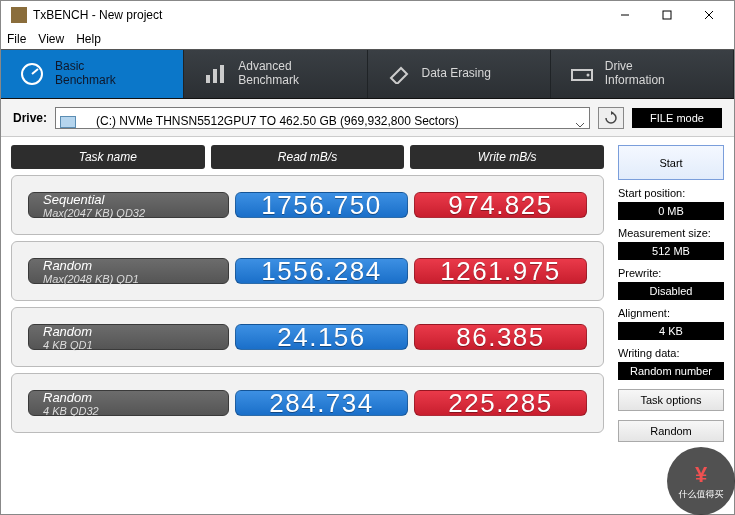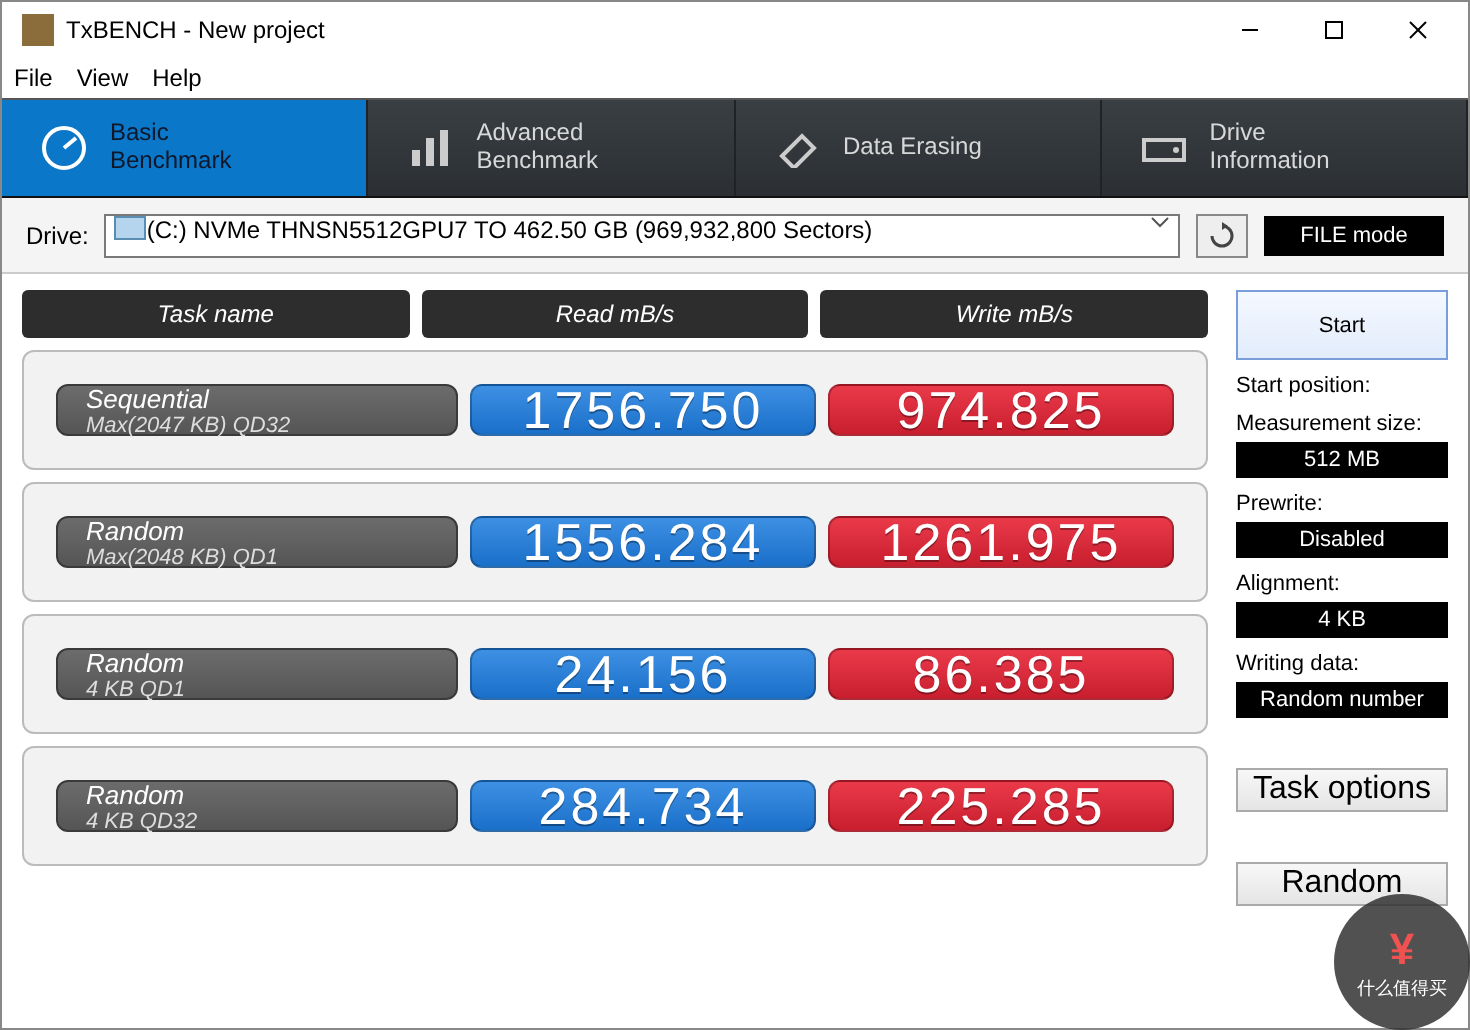--- a/index.html
+++ b/index.html
@@ -8,43 +8,43 @@
 .titlebar .appicon{width:16px;height:16px;margin:0 6px;background:#8a6d3b}
 .titlebar .title{flex:1}
 .titlebar .winbtn{width:42px;height:26px;display:flex;align-items:center;justify-content:center;color:#222}
 .menubar{height:20px;padding:0 6px;display:flex;gap:12px;align-items:center;color:#000}
 .tabstrip{height:50px;background:linear-gradient(#3a3f44,#2b2f33);display:flex;border-top:1px solid #555;border-bottom:1px solid #111}
 .tab{flex:1;display:flex;align-items:center;gap:10px;padding:0 18px;color:#d8d8d8;border-right:1px solid #1f2326;cursor:pointer}
 .tab.active{background:#0b77c9;color:#0f172a}
 .tab .ticon{width:26px;height:26px;display:flex;align-items:center;justify-content:center}
 .tab .tlines{display:flex;flex-direction:column;line-height:1.15}
 .drvrow{height:38px;display:flex;align-items:center;padding:4px 12px;gap:8px;background:#f4f4f4;border-bottom:1px solid #ccc}
-.drvrow label{font-weight:400}
-.drvsel{flex:1;display:flex;align-items:flex-start;height:22px;border:1px solid #7a7a7a;background:#fff;padding:0 4px;gap:0}
+.drvrow label{font-weight:700}
+.drvsel{flex:1;display:flex;align-items:flex-end;height:22px;border:1px solid #7a7a7a;background:#fff;padding:0 4px;gap:20px}
 .drvsel .dicon{width:16px;height:12px;background:#b5d5ee;border:1px solid #5b8db3}
 .drvsel .dtext{flex:1;white-space:nowrap;overflow:hidden}
 .chev{display:flex;align-items:center}
 .iconbtn{width:26px;height:22px;border:1px solid #888;background:#eee;display:flex;align-items:center;justify-content:center}
 .filemode{width:90px;height:20px;background:#000;color:#fff;display:flex;align-items:center;justify-content:center;font-size:11px}
 .mainwrap{display:flex;height:390px}
 .results{flex:1;padding:8px 10px;display:flex;flex-direction:column;gap:6px}
 .hdrrow{display:flex;gap:6px;height:24px}
 .hdrcell{flex:1;background:#2d2d2d;color:#fff;display:flex;align-items:center;justify-content:center;font-style:italic;border-radius:3px}
 .row{display:flex;gap:6px;height:60px;border:1px solid #bbb;border-radius:6px;padding:16px;background:#f2f2f2}
 .taskcell{flex:1;background:linear-gradient(#6c6c6c,#555);color:#fff;border:1px solid #3a3a3a;border-radius:6px;display:flex;flex-direction:column;justify-content:center;padding:0 14px;font-style:italic}
 .taskcell .t1{font-size:13px}
 .taskcell .t2{font-size:11px;color:#ddd}
 .valcell{flex:1;border-radius:6px;display:flex;align-items:center;justify-content:center;color:#fff;font-family:Arial,sans-serif;font-weight:normal;font-size:26px;text-shadow:0 1px 0 rgba(0,0,0,.35);letter-spacing:1.5px;border:1px solid rgba(0,0,0,.25)}
 .read{background:linear-gradient(#3d90e3,#1a6fc9)}
 .write{background:linear-gradient(#ea3a4a,#c81e2e)}
 .sidebar{width:120px;padding:8px 10px 8px 4px;display:flex;flex-direction:column;gap:3px}
 .sbtn{height:35px;border:1px solid #7a9edb;background:linear-gradient(#f4f8ff,#e2ecfb);display:flex;align-items:center;justify-content:center;font-size:11px;cursor:pointer}
 .slabel{font-size:11px;color:#000;margin-top:4px}
 .sval{height:18px;background:#000;color:#fff;display:flex;align-items:center;justify-content:center;font-size:11px}
-.gbtn{height:22px;border:1px solid #aaa;background:linear-gradient(#f7f7f7,#e5e5e5);display:flex;align-items:center;justify-content:center;font-size:16px;cursor:pointer;margin-top:22px}
+.gbtn{height:22px;border:1px solid #aaa;background:linear-gradient(#f7f7f7,#e5e5e5);display:flex;align-items:center;justify-content:center;font-size:11px;cursor:pointer;margin-top:6px}
 .watermark{position:absolute;right:0;bottom:0;width:68px;height:68px;border-radius:50%;background:#333;opacity:.85;display:flex;flex-direction:column;align-items:center;justify-content:center}
 .watermark .yen{color:#e33;font-size:22px;font-weight:bold}
 .watermark .cn{color:#fff;font-size:9px}
 svg{display:block}
 </style>
 </head>
 <body>
 
 <div class="titlebar">
   <div class="appicon"></div>
@@ -180,20 +180,21 @@
           <span class="t2">4 KB QD32</span>
         </div>
       <div class="valcell read">284.734</div>
       <div class="valcell write">225.285</div>
     </div>
   </div>
 
   <div class="sidebar">
     <div class="sbtn">Start</div>
     <div class="slabel">Start position:</div>
+    <div class="sval">0 MB</div>
     <div class="slabel">Measurement size:</div>
     <div class="sval">512 MB</div>
     <div class="slabel">Prewrite:</div>
     <div class="sval">Disabled</div>
     <div class="slabel">Alignment:</div>
     <div class="sval">4 KB</div>
     <div class="slabel">Writing data:</div>
     <div class="sval">Random number</div>
     <div class="gbtn">Task options</div>
     <div class="gbtn">Random</div>

